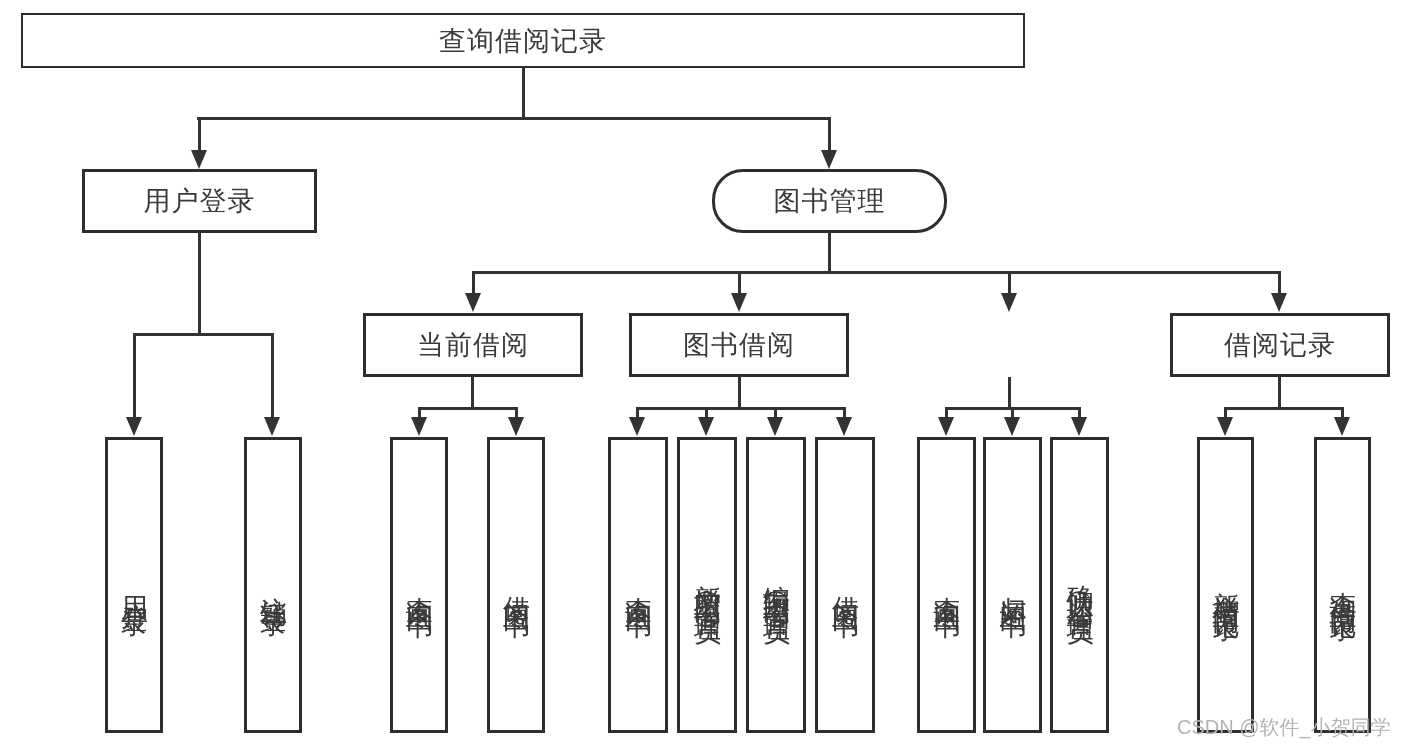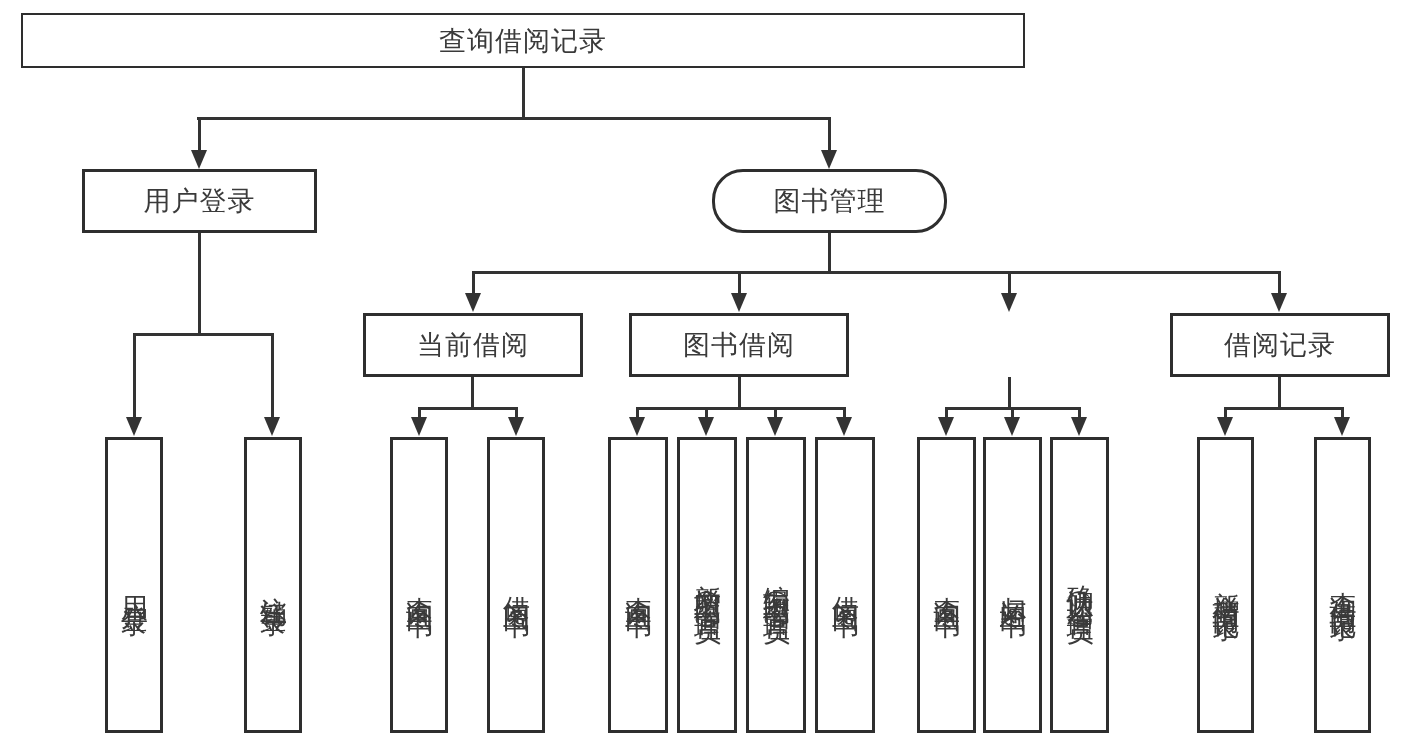--- a/index.html
+++ b/index.html
@@ -175,14 +175,15 @@
     <span class="vlabel">确认归还（管理员）</span>
   </div>
 
   <div class="box vbox" style="left:1197px; top:437px; width:57px; height:296px;">
     <span class="vlabel">新增借阅记录</span>
   </div>
   <div class="box vbox" style="left:1314px; top:437px; width:57px; height:296px;">
     <span class="vlabel">查询借阅记录</span>
   </div>
 
+  <div class="watermark">CSDN @软件_小贺同学</div>
 
 </div>
 
 </body></html>

